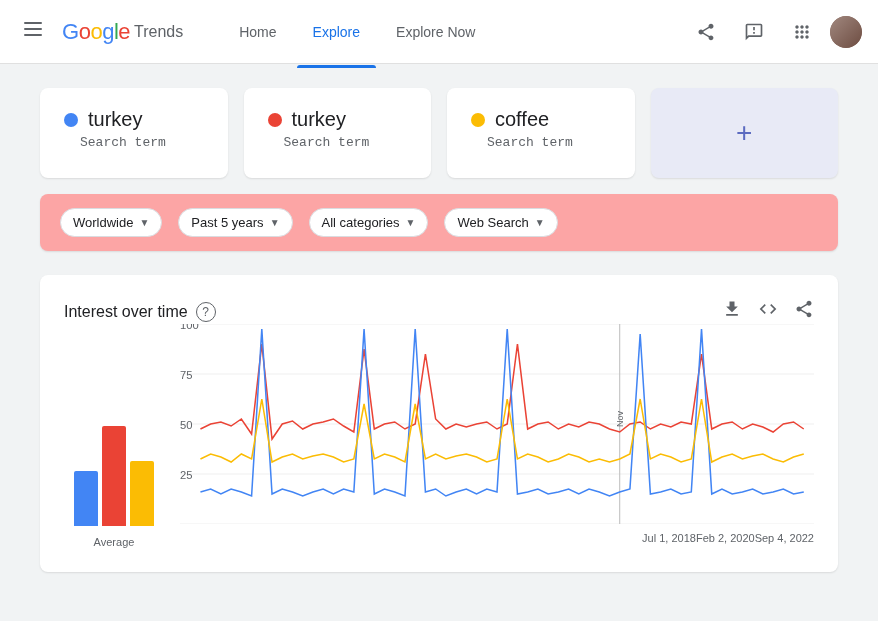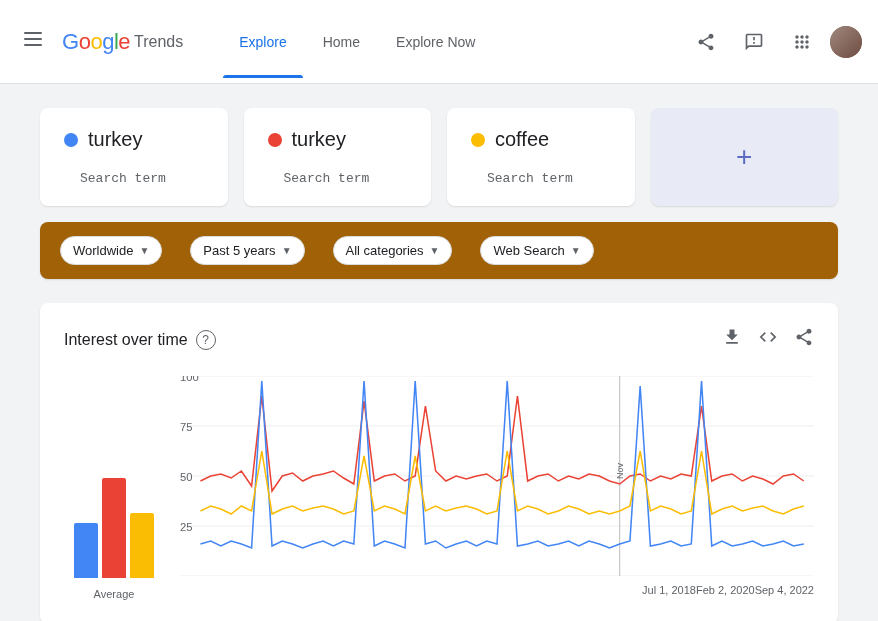--- a/index.html
+++ b/index.html
@@ -10,21 +10,21 @@
       width: 878px;
       overflow-x: hidden;
     }
 
     
     .header {
       background: #fff;
       display: flex;
       align-items: center;
       padding: 0 16px;
-      height: 84px;
+      height: 64px;
       border-bottom: 1px solid #e0e0e0;
     }
     .header-left {
       display: flex;
       align-items: center;
       gap: 12px;
     }
     .hamburger-icon {
       cursor: pointer;
       padding: 8px;
@@ -135,21 +135,21 @@
       background: #e8eaf6;
       display: flex;
       align-items: center;
       justify-content: center;
       min-height: 90px;
     }
     .card-header {
       display: flex;
       align-items: center;
       gap: 10px;
-      margin-bottom: 20px;
+      margin-bottom: 4px;
     }
     .color-dot {
       width: 14px;
       height: 14px;
       border-radius: 50%;
       flex-shrink: 0;
     }
     .card-term {
       font-size: 20px;
       font-weight: 400;
@@ -163,22 +163,22 @@
     }
     .add-icon {
       font-size: 28px;
       color: #5c6bc0;
       font-weight: 300;
     }
 
     
     .filters-row {
       display: flex;
-      gap: 28px;
-      background: #a16207;
+      gap: 16px;
+      background: #fca5a5;
       padding: 14px 20px;
       border-radius: 8px;
       box-shadow: 0 1px 2px rgba(0,0,0,0.1);
       margin-bottom: 24px;
     }
     .filter-btn {
       display: flex;
       align-items: center;
       gap: 6px;
       padding: 6px 12px;
@@ -198,21 +198,20 @@
     .chart-section {
       background: #fff;
       border-radius: 8px;
       padding: 24px;
       box-shadow: 0 1px 2px rgba(0,0,0,0.1);
     }
     .chart-header {
       display: flex;
       align-items: center;
       justify-content: space-between;
-      margin-bottom: 24px;
     }
     .chart-title-group {
       display: flex;
       align-items: center;
       gap: 8px;
     }
     .chart-title {
       font-size: 16px;
       font-weight: 400;
       color: #202124;
@@ -299,22 +298,22 @@
     </div>
     <div class="logo">
       <span class="logo-google">
         <span class="logo-g">G</span><span class="logo-o1">o</span><span class="logo-o2">o</span><span class="logo-g2">g</span><span class="logo-l">l</span><span class="logo-e">e</span>
       </span>
       <span class="logo-trends"> Trends</span>
     </div>
   </div>
 
   <nav class="header-nav">
+    <a class="nav-item">Home</a>
     <a class="nav-item active">Explore</a>
-    <a class="nav-item">Home</a>
     <a class="nav-item">Explore Now</a>
   </nav>
 
   <div class="header-actions">
     <div class="header-icon-btn">
       <svg width="20" height="20" viewBox="0 0 24 24" fill="none">
         <path d="M18 16.08c-.76 0-1.44.3-1.96.77L8.91 12.7c.05-.23.09-.46.09-.7s-.04-.47-.09-.7l7.05-4.11c.54.5 1.25.81 2.04.81 1.66 0 3-1.34 3-3s-1.34-3-3-3-3 1.34-3 3c0 .24.04.47.09.7L8.04 9.81C7.5 9.31 6.79 9 6 9c-1.66 0-3 1.34-3 3s1.34 3 3 3c.79 0 1.5-.31 2.04-.81l7.12 4.16c-.05.21-.08.43-.08.65 0 1.61 1.31 2.92 2.92 2.92 1.61 0 2.92-1.31 2.92-2.92s-1.31-2.92-2.92-2.92z" fill="#5f6368"></path>
       </svg>
     </div>
     <div class="header-icon-btn">

